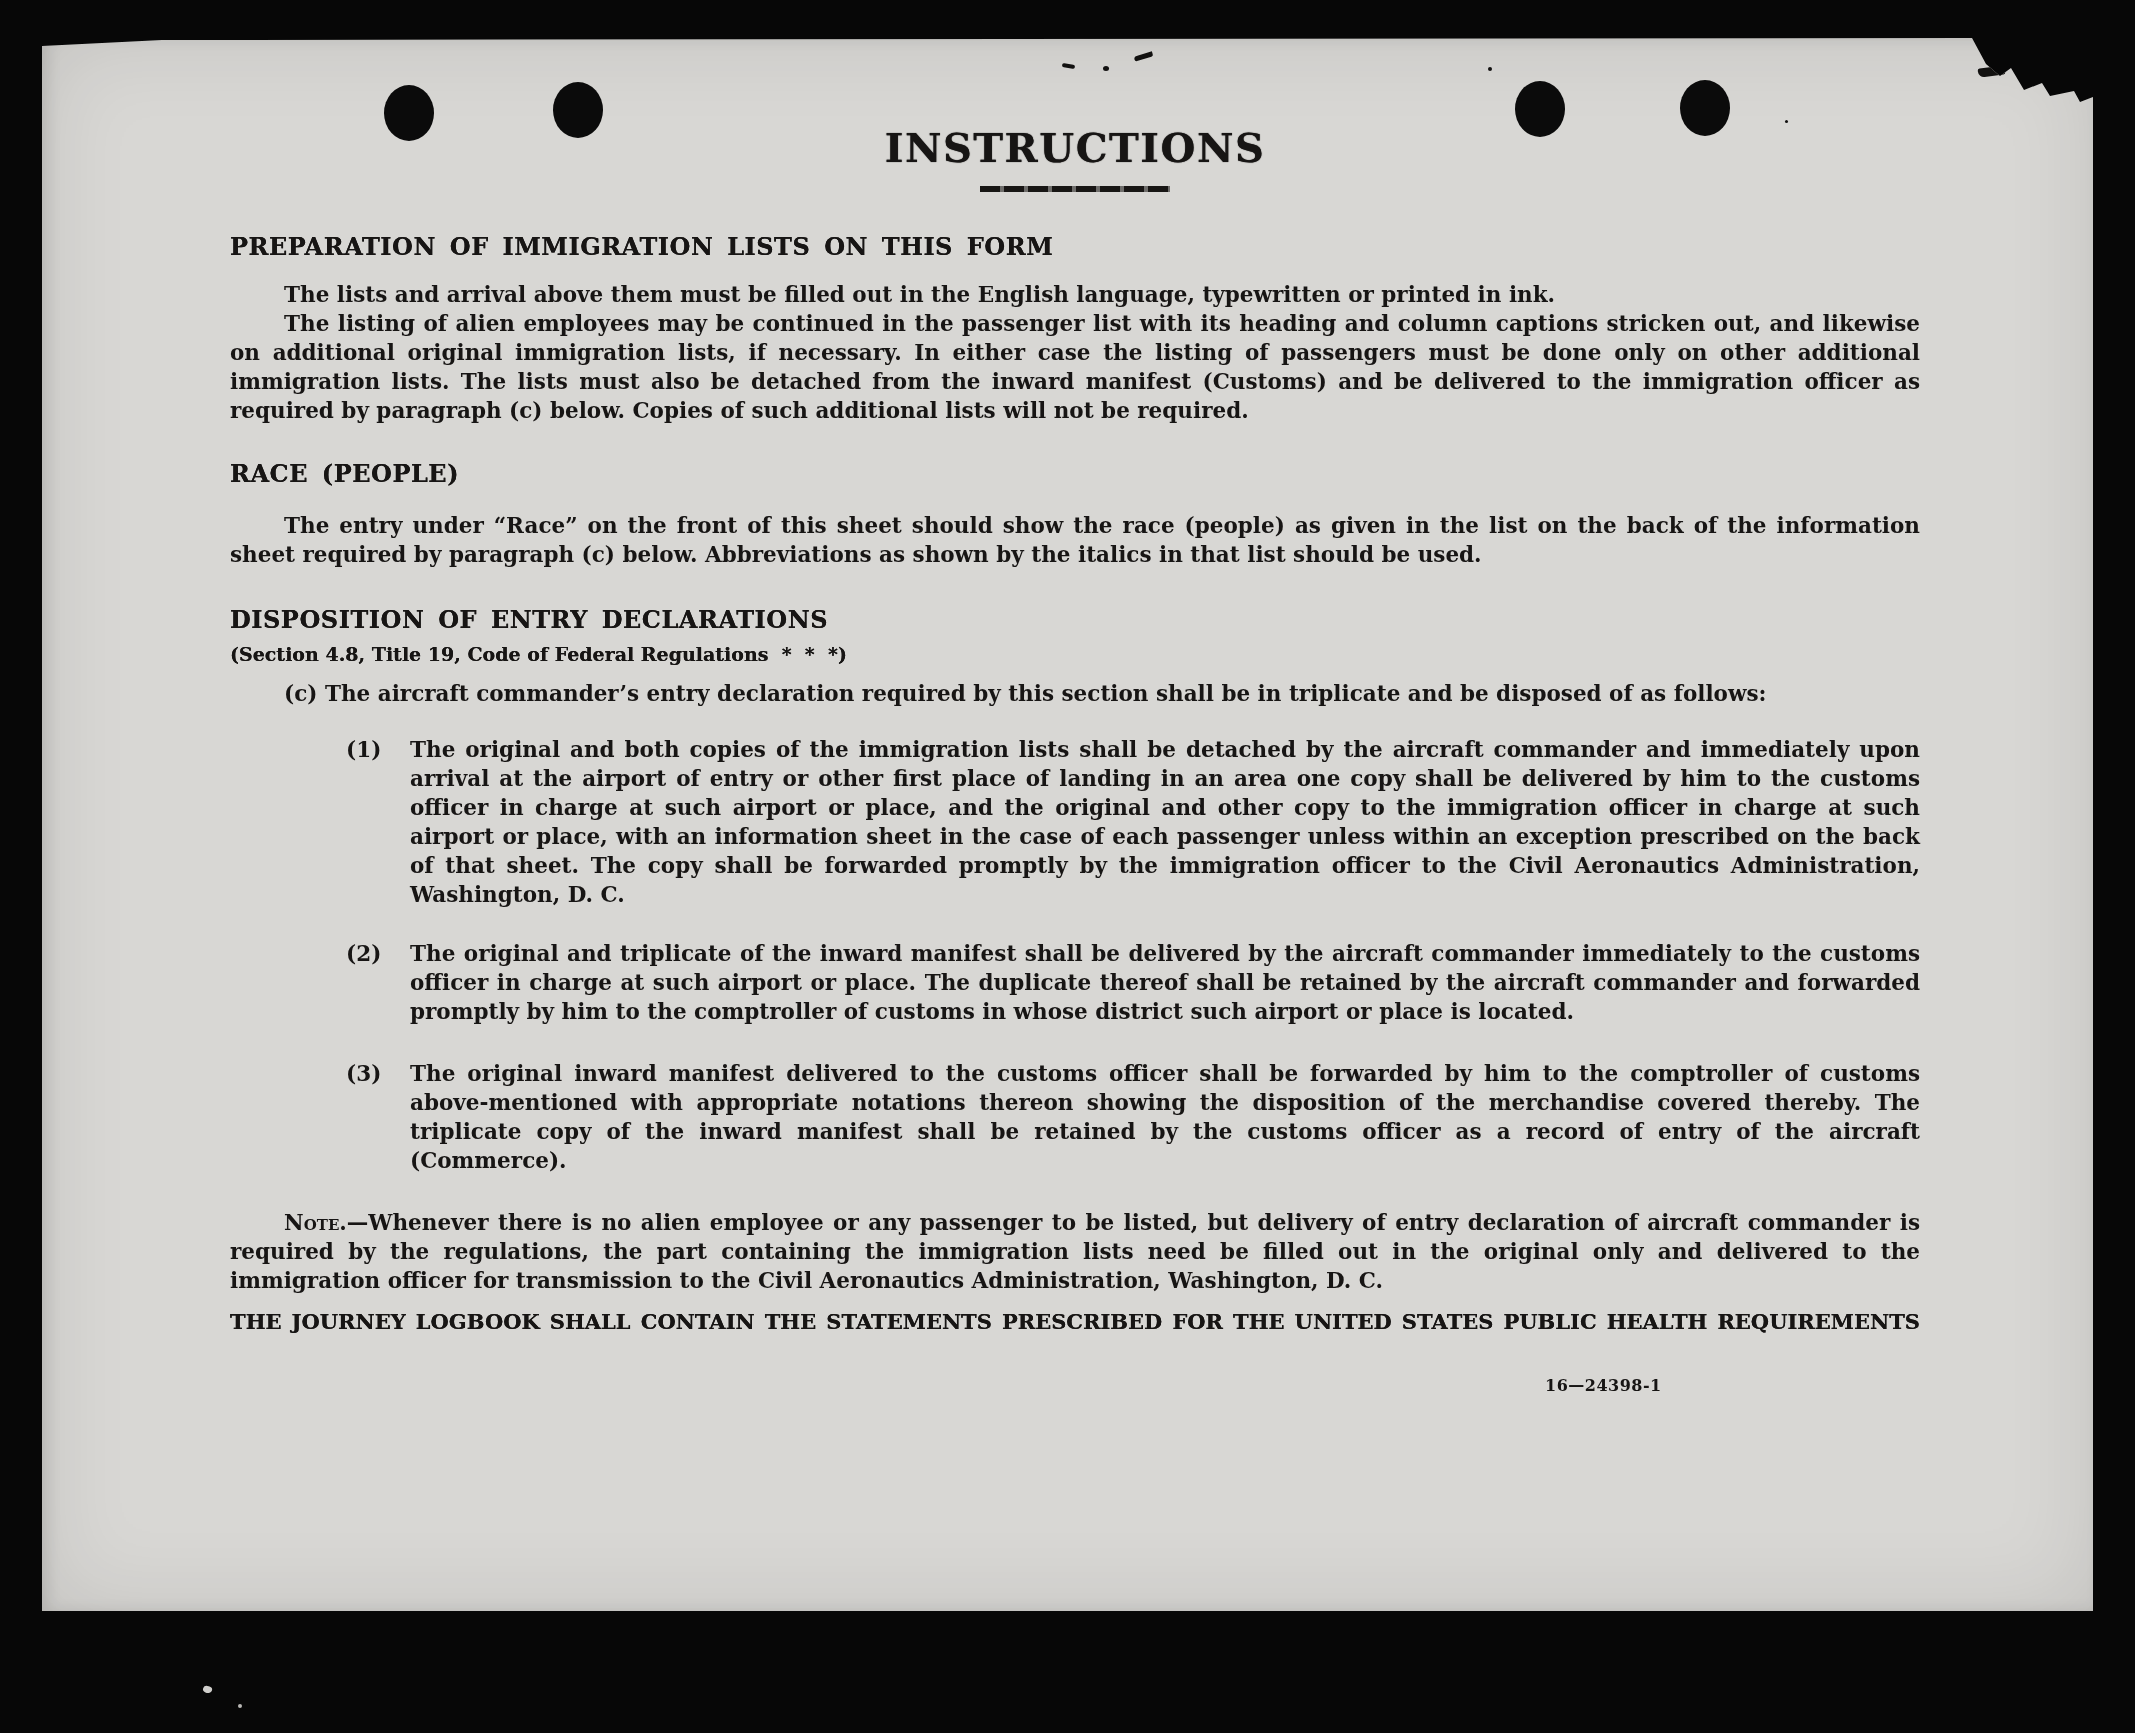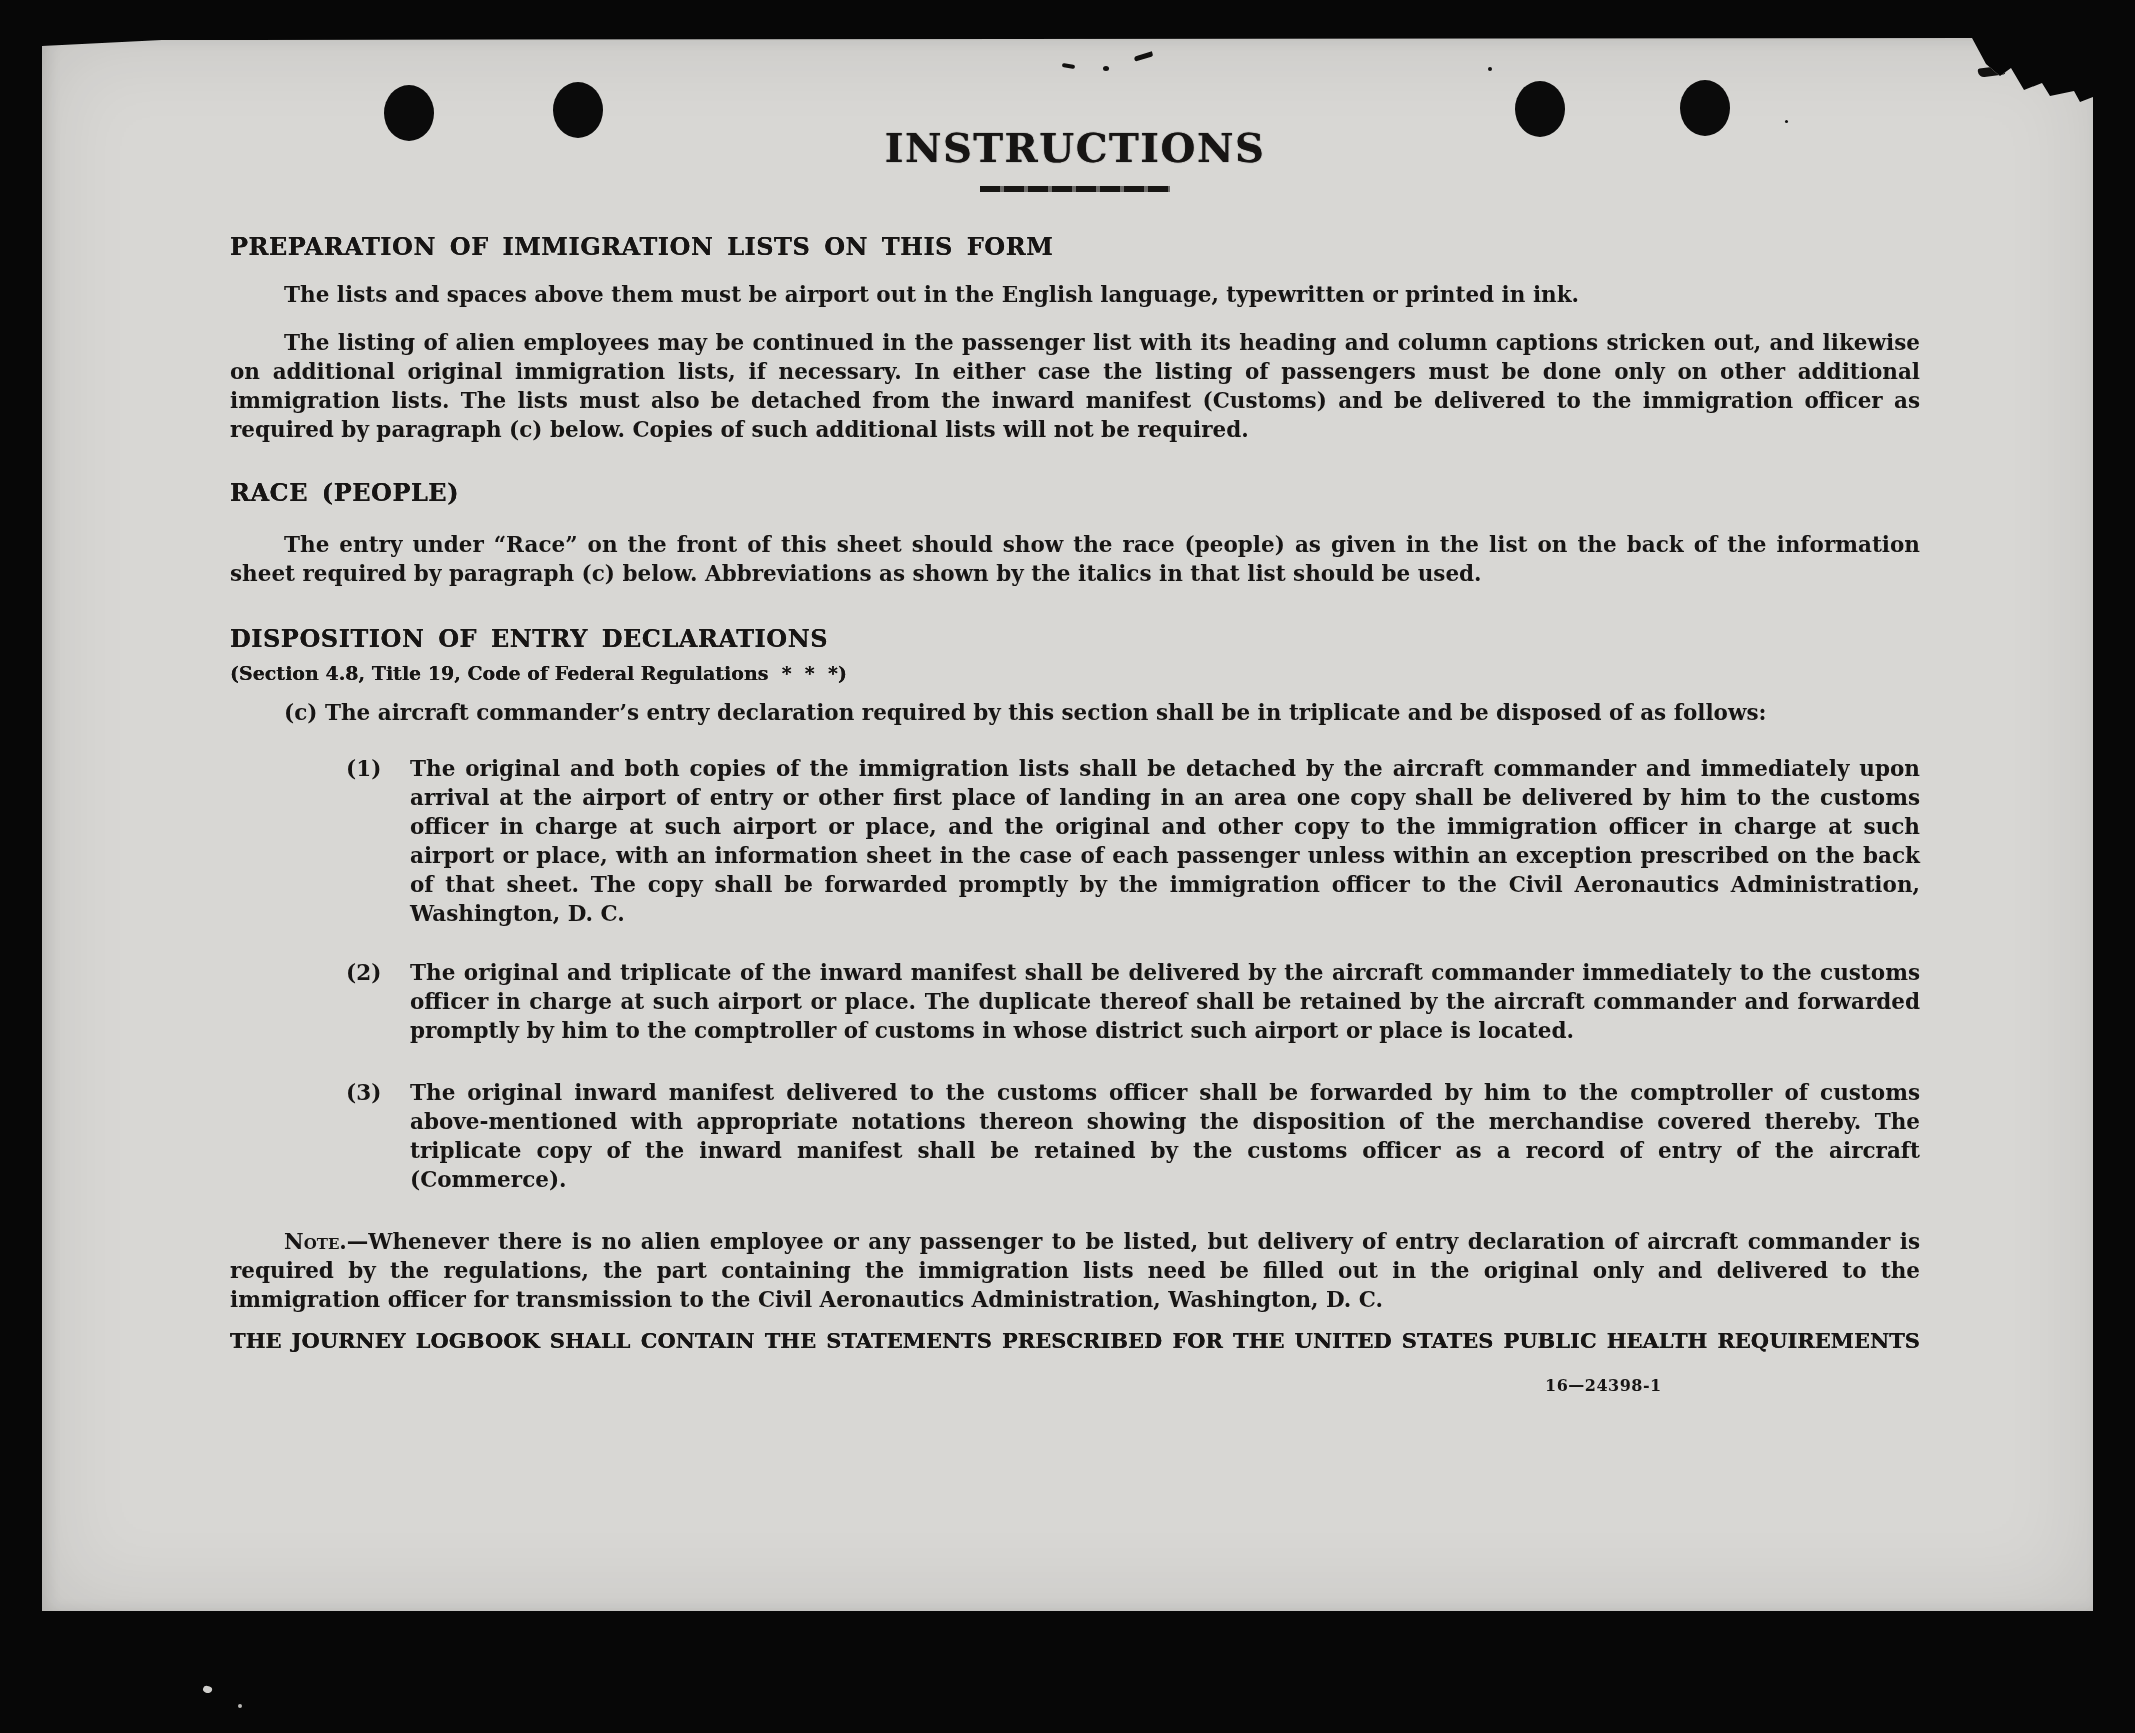--- a/index.html
+++ b/index.html
@@ -92,21 +92,21 @@
   .cap-cite { margin-top: 6px; }
   .para {
     font-size: 21.5px;
     font-weight: bold;
     line-height: 29px;
     text-align: justify;
     color: var(--ink);
   }
   .indent { text-indent: 54px; }
   .p-first { margin-top: 18px; }
-  .p-second { margin-top: 19px; }
+  .p-second { }
   .p-race { margin-top: 22px; }
   .p-intro { margin-top: 12px; }
   .list-item {
     position: relative;
     padding-left: 180px;
     font-size: 21.5px;
     font-weight: bold;
     line-height: 29px;
     text-align: justify;
   }
@@ -153,21 +153,21 @@
     <div class="artifact mark-corner"></div>
     <div class="artifact mark-speck-a"></div>
     <div class="artifact mark-speck-b"></div>
 
     <div class="content">
 
       <h1 class="page-title">INSTRUCTIONS</h1>
       <div class="title-rule"></div>
 
       <h2 class="section-heading h-prep">PREPARATION OF IMMIGRATION LISTS ON THIS FORM</h2>
-      <p class="para indent p-first">The lists and spaces above them must be airport out in the English language, typewritten or printed in ink.</p>
+      <p class="para indent p-first">The lists and arrival above them must be filled out in the English language, typewritten or printed in ink.</p>
       <p class="para indent p-second">The listing of alien employees may be continued in the passenger list with its heading and column captions stricken out, and likewise on additional original immigration lists, if necessary.  In either case the listing of passengers must be done only on other additional immigration lists.  The lists must also be detached from the inward manifest (Customs) and be delivered to the immigration officer as required by paragraph (c) below.  Copies of such additional lists will not be required.</p>
 
       <h2 class="section-heading h-race">RACE (PEOPLE)</h2>
       <p class="para indent p-race">The entry under “Race” on the front of this sheet should show the race (people) as given in the list on the back of the information sheet required by paragraph (c) below.  Abbreviations as shown by the italics in that list should be used.</p>
 
       <h2 class="section-heading h-disp">DISPOSITION OF ENTRY DECLARATIONS</h2>
       <div class="caption cap-disp">(Section 4.8, Title 19, Code of Federal Regulations  *  *  *)</div>
       <p class="para indent p-intro">(c) The aircraft commander’s entry declaration required by this section shall be in triplicate and be disposed of as follows:</p>
 
       <div class="list-item li-1">

